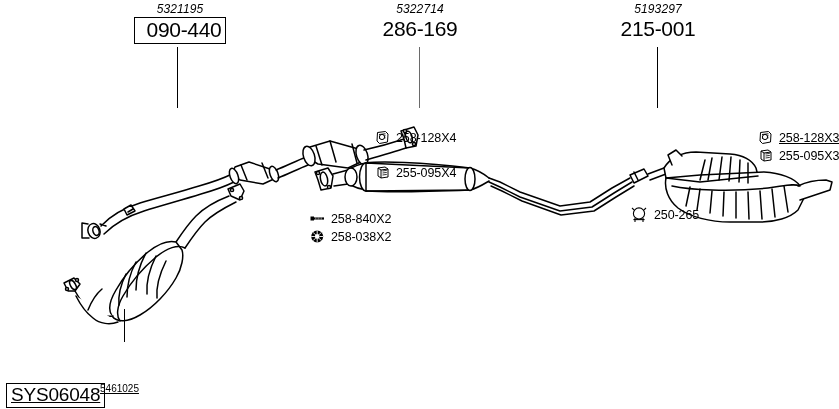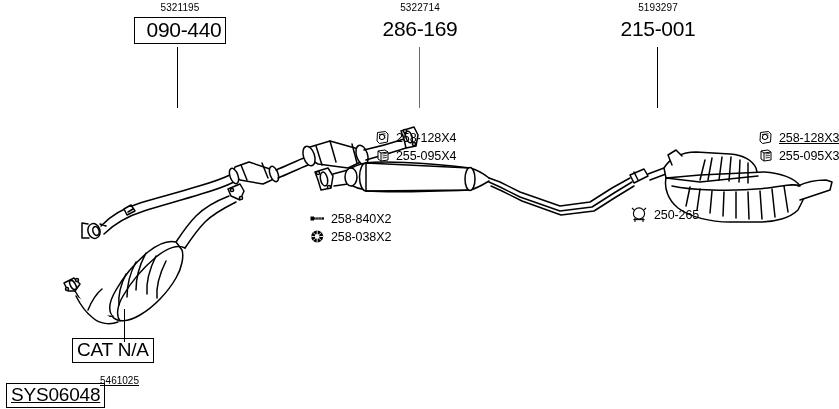--- a/index.html
+++ b/index.html
@@ -12,25 +12,26 @@
     width: 839px;
     height: 409px;
     background: #ffffff;
     font-family: "Liberation Sans", sans-serif;
     overflow: hidden;
   }
   .abs { position: absolute; }
 
   
   .oe-code {
-    font-size: 10px;
+    font-size: 12px;
     color: #000;
     letter-spacing: 0.1px;
     white-space: nowrap;
     text-align: center;
+    font-style: italic;
   }
   .ref-code {
     font-size: 21px;
     color: #000;
     white-space: nowrap;
     text-align: center;
     letter-spacing: -0.3px;
   }
   .ref-code.boxed {
     border: 1.5px solid #000;
@@ -260,21 +261,21 @@
   <div class="abs leader grey" style="left:419px; top:47px; height:61px;"></div>
 
   <div class="abs oe-code" style="left:588px; top:2px; width:140px;">5193297</div>
   <div class="abs" style="left:588px; top:17px; width:140px; display:flex; justify-content:center;">
     <div class="ref-code plain">215-001</div>
   </div>
   <div class="abs leader" style="left:657px; top:47px; height:61px;"></div>
 
   <div class="abs" style="left:375px; top:130px;">
 
-    <div class="hw-row" style="margin-bottom:3px;">
+    <div class="hw-row" style="margin-bottom:20px;">
       <span class="hw-icon">
         <svg width="15" height="15" viewBox="0 0 15 15">
           <path d="M2.5 2.5 L10.5 1.5 L13 4 L12.5 12 L4.5 13.5 L2 11 Z" fill="#fff" stroke="#000" stroke-width="1"></path>
           <path d="M4 4.5 L10.5 3.8" stroke="#000" stroke-width="0.9"></path>
           <path d="M4 6.5 L10.5 5.8" stroke="#000" stroke-width="0.9"></path>
           <path d="M4 8.5 L10.5 7.8" stroke="#000" stroke-width="0.9"></path>
           <circle cx="7" cy="7" r="2.6" fill="#fff" stroke="#000" stroke-width="1"></circle>
         </svg>
       </span>
       <span class="hw-label">258-128X4</span>
@@ -360,22 +361,19 @@
           <path d="M13.8 4.2 L16 2" stroke="#000" stroke-width="1.1"></path>
           <path d="M5 12 L5 16 M13 12 L13 16" stroke="#000" stroke-width="1.1"></path>
           <path d="M3.4 13.6 L14.6 13.6" stroke="#000" stroke-width="1.1"></path>
         </svg>
       </span>
       <span class="hw-label">250-265</span>
     </div>
   </div>
 
   <div class="abs leader" style="left:124px; top:309px; height:33px;"></div>
-  <div class="abs" style="left:72px; top:338px;">
-    <div class="cat-box">CAT N/A</div>
-  </div>
-  <div class="abs sub-code" style="left:62px; top:375px; width:115px;text-decoration:underline;">5461025</div>
+  <div class="abs sub-code" style="left:62px; top:383px; width:115px;text-decoration:underline;">5461025</div>
 
   <div class="abs" style="left:6px; top:383px;">
     <div class="sys-code">SYS06048</div>
   </div>
 
 </div>
 
 </body></html>

